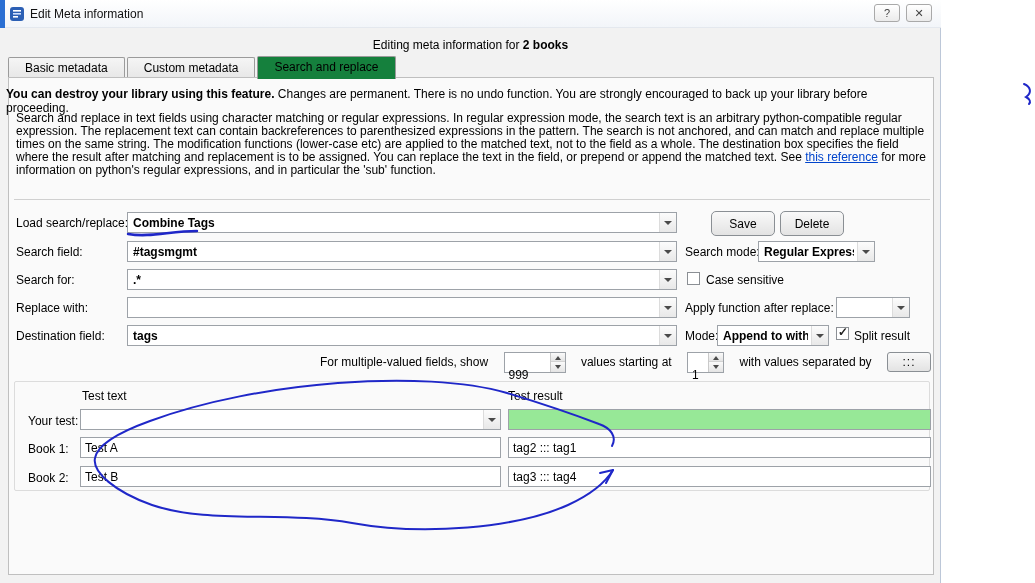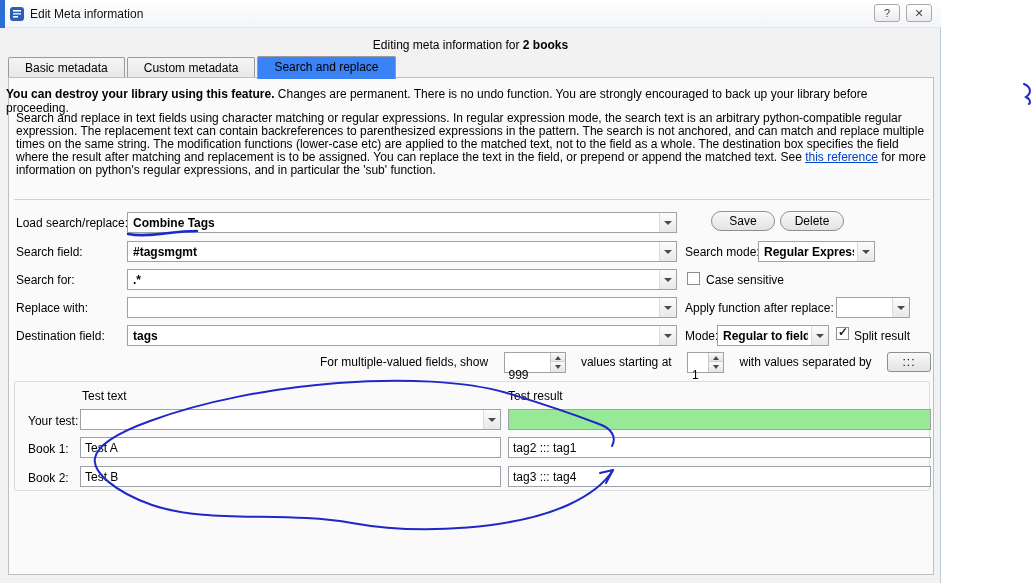--- a/index.html
+++ b/index.html
@@ -20,37 +20,37 @@
   .title-text { position:absolute; left:30px; top:7px; font-size:12px; color:#111; }
   .tb-buttons { position:absolute; right:9px; top:4px; display:flex; gap:6px; }
   .tb-btn { width:26px; height:18px; border:1px solid #a9a9a9; border-radius:3px;
     background:linear-gradient(#ffffff,#ebebeb); font-size:11px; color:#444;
     line-height:15px; text-align:center; font-family:inherit; cursor:default; padding:0; }
   
   .dlg-header { position:absolute; top:38px; left:0; width:941px; text-align:center; }
   .tabbar { position:absolute; left:8px; top:58px; height:20px; display:flex; align-items:flex-end; }
   .tab { padding:3px 16px 3px; border:1px solid #9b9b9b; border-bottom:none; margin-right:2px;
     background:linear-gradient(#f5f5f5,#e7e7e7); border-radius:2px 2px 0 0; margin-top:2px; }
-  .tab.active { background:#3b82f6; margin-top:0; padding-bottom:5px; margin-bottom:-1px; z-index:3; position:relative; }
+  .tab.active { background:#15803d; margin-top:0; padding-bottom:5px; margin-bottom:-1px; z-index:3; position:relative; }
   .pane { position:absolute; left:8px; top:77px; width:926px; height:498px;
     background:#fafafa; border:1px solid #bfbfbf; }
   
   .warning { position:absolute; left:6px; top:87px; width:906px; }
   .desc { position:absolute; left:16px; top:112px; width:912px; line-height:13px; }
   .link { color:#0044cc; text-decoration:underline; cursor:pointer;text-align:right; }
   .sep-line { position:absolute; left:14px; top:199px; width:916px; height:1px; background:#d0d0d0; border:none; }
   
   .lbl { position:absolute; white-space:nowrap; }
   .combo { position:absolute; height:21px; background:#fff; border:1px solid #9da2a8;font-weight:bold; }
   .combo-val { position:absolute; left:5px; top:3px; right:20px; white-space:nowrap; overflow:hidden; }
   .combo-btn { position:absolute; right:0; top:0; width:17px; height:100%;
     border-left:1px solid #dcdcdc; background:linear-gradient(#fcfcfc,#e8e8e8); }
   .tri-down { position:absolute; left:4px; top:8px; width:0; height:0;
     border-left:4px solid transparent; border-right:4px solid transparent; border-top:4px solid #4a4a4a; }
-  .btn { position:absolute; height:20px; border:1px solid #8a8f94; border-radius:10px;
+  .btn { position:absolute; height:25px; border:1px solid #8a8f94; border-radius:5px;
     background:linear-gradient(#f9f9f9,#e3e3e3); font-family:inherit; font-size:12px; text-align:center; cursor:default; }
   .checkbox { position:absolute; width:13px; height:13px; background:#fff; border:1px solid #8b8f94; }
   .check-glyph { position:absolute; left:1px; top:-3px; font-size:12px; font-weight:bold; color:#222; font-style:normal; }
   .line-edit { position:absolute; height:21px; border:1px solid #9da2a8; background:#fff;
     font-family:inherit; font-size:12px; padding:0 4px; }
   .result-ok { background:#97e897; }
   .multirow { position:absolute; left:320px; top:351px; width:611px; height:22px;
     display:flex; align-items:center; justify-content:space-between; gap:8px; white-space:nowrap; }
   .spin { position:relative; display:inline-block; height:21px; background:#fff; border:1px solid #9da2a8; }
   .spin-val { position:absolute; left:4px; top:15px; }
@@ -162,21 +162,21 @@
 
     <span class="lbl" style="left:16px;top:329px">Destination field:</span>
     <div class="combo" style="left:127px;top:325px;width:550px">
       <span class="combo-val">tags</span>
       <span class="combo-btn">
           <i class="tri-down"></i>
         </span>
     </div>
     <span class="lbl" style="left:685px;top:329px">Mode:</span>
     <div class="combo" style="left:717px;top:325px;width:112px">
-      <span class="combo-val">Regular to field</span>
+      <span class="combo-val">Append to with</span>
       <span class="combo-btn">
           <i class="tri-down"></i>
         </span>
     </div>
     <span class="checkbox" style="left:836px;top:327px">
         <i class="check-glyph">✓</i>
       </span>
     <span class="lbl" style="left:854px;top:329px">Split result</span>
 
     <div class="multirow">

